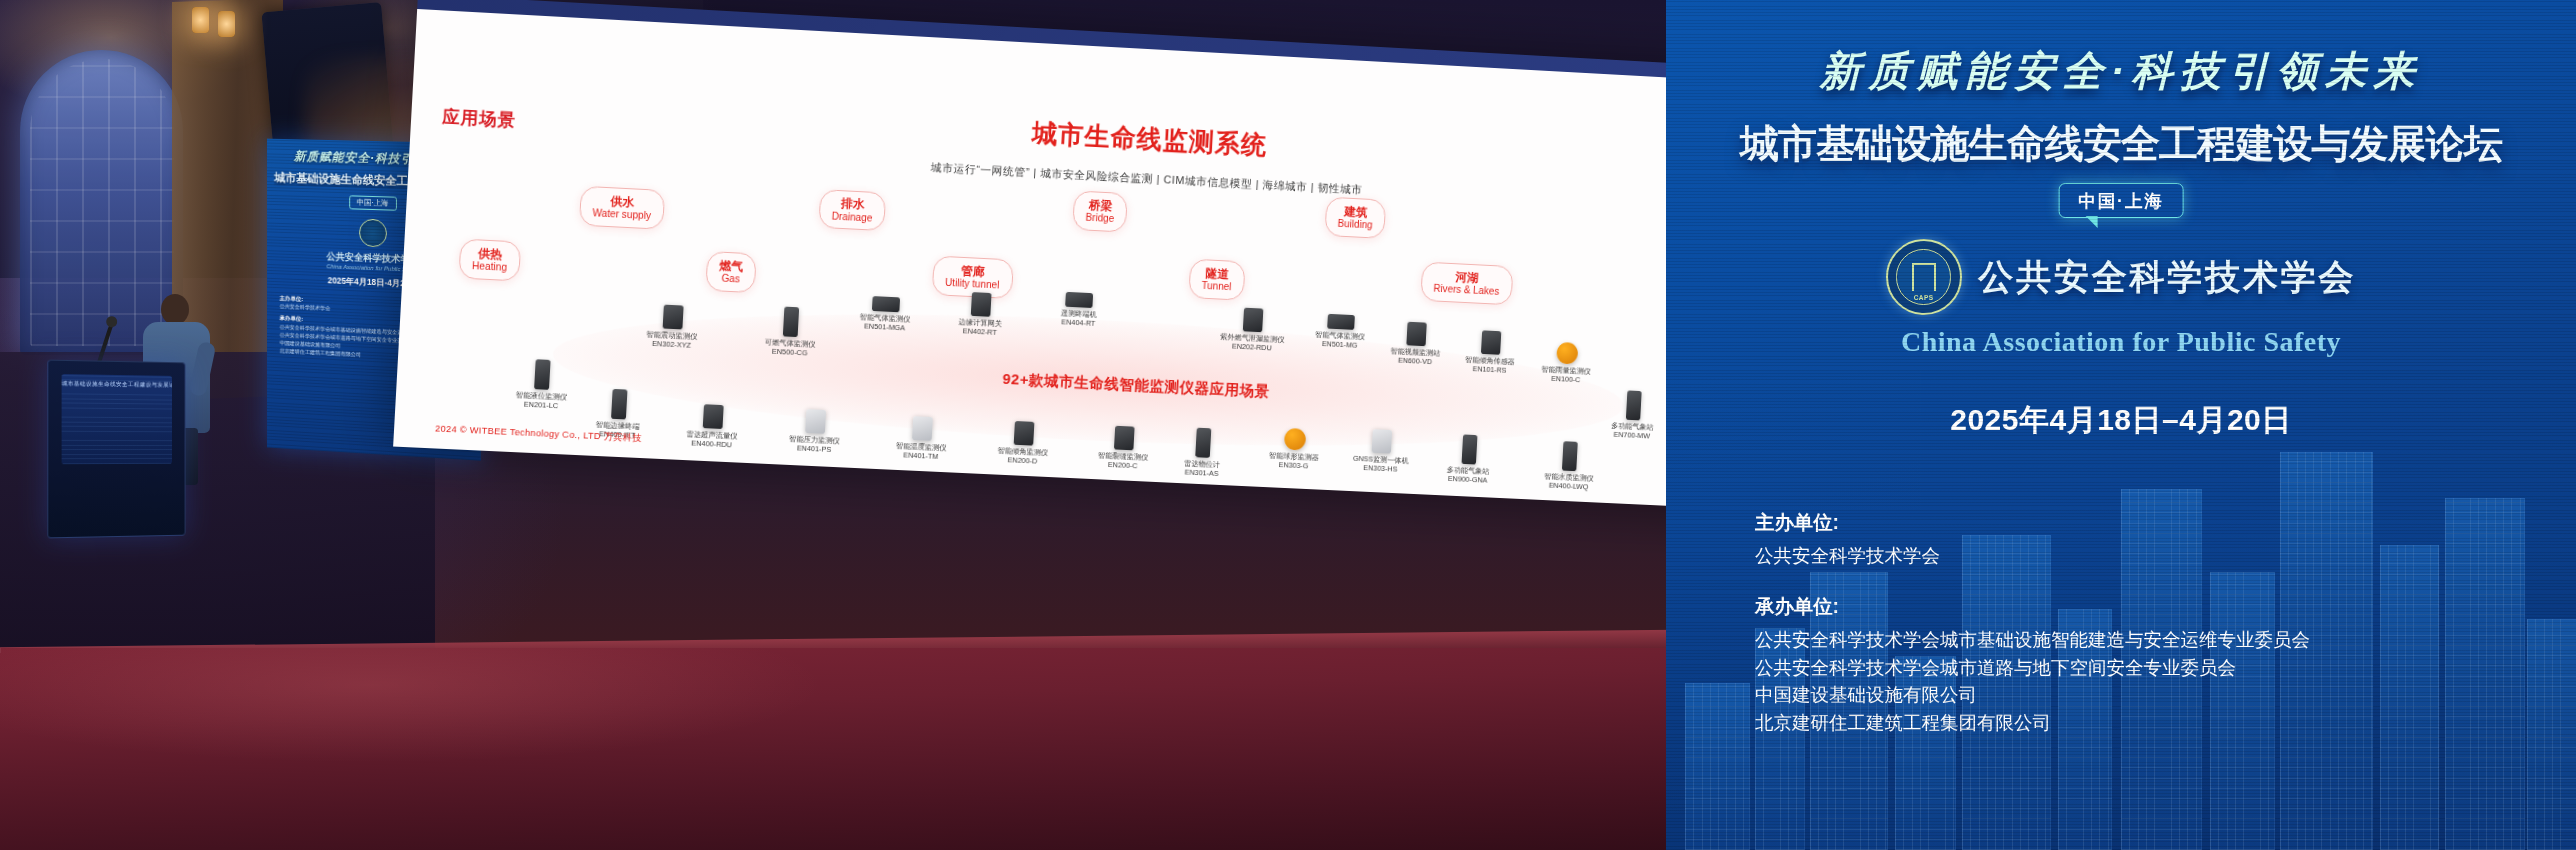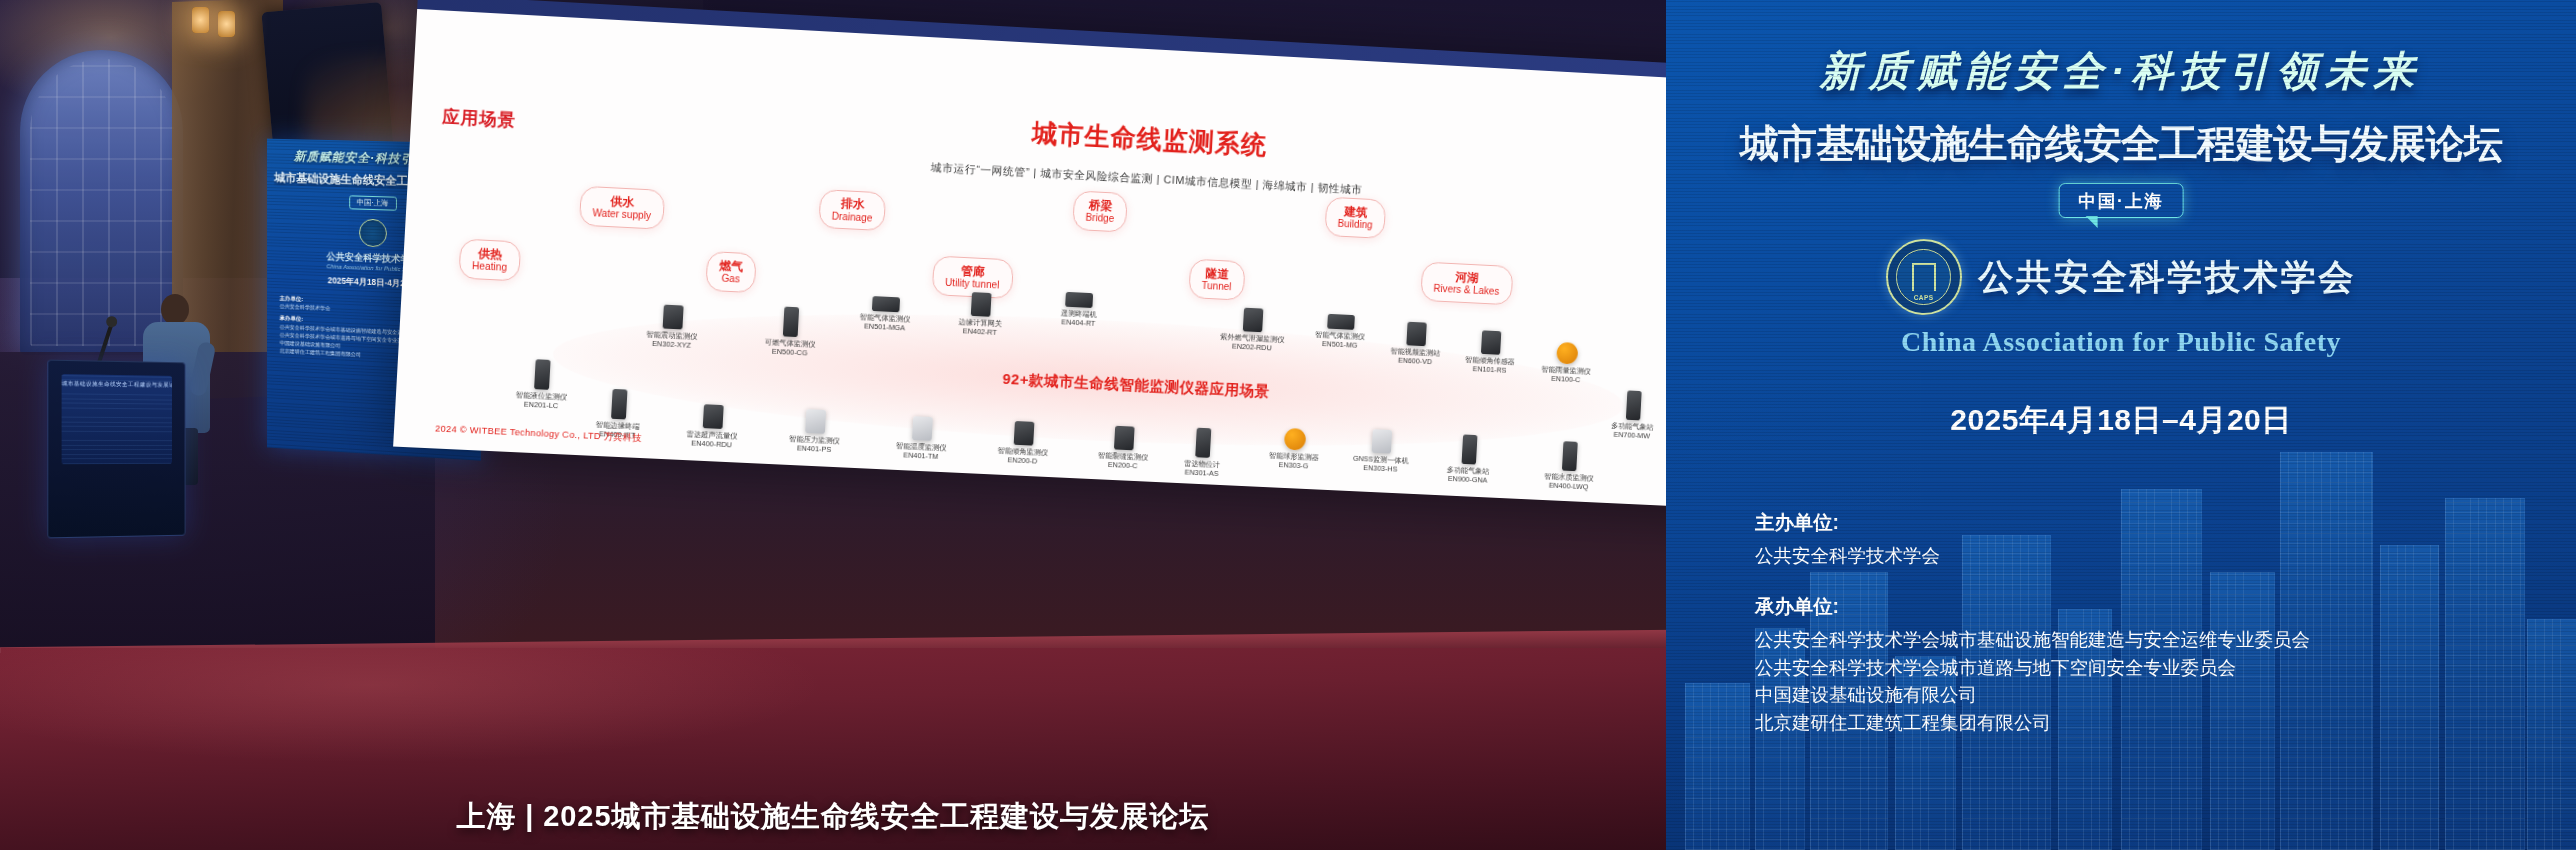--- a/index.html
+++ b/index.html
@@ -615,16 +615,15 @@
       <div class="hd">承办单位:</div>
       <div class="ln">公共安全科学技术学会城市基础设施智能建造与安全运维专业委员会</div>
       <div class="ln">公共安全科学技术学会城市道路与地下空间安全专业委员会</div>
       <div class="ln">中国建设基础设施有限公司</div>
       <div class="ln">北京建研住工建筑工程集团有限公司</div>
     </div>
 
     <div class="rp-scan"></div>
   </div>
 
-  <div class="caption">上海 | 2025城市基础设施生命线安全工程建设与发展论坛</div>
 
 </div>
 
 
 </body></html>

